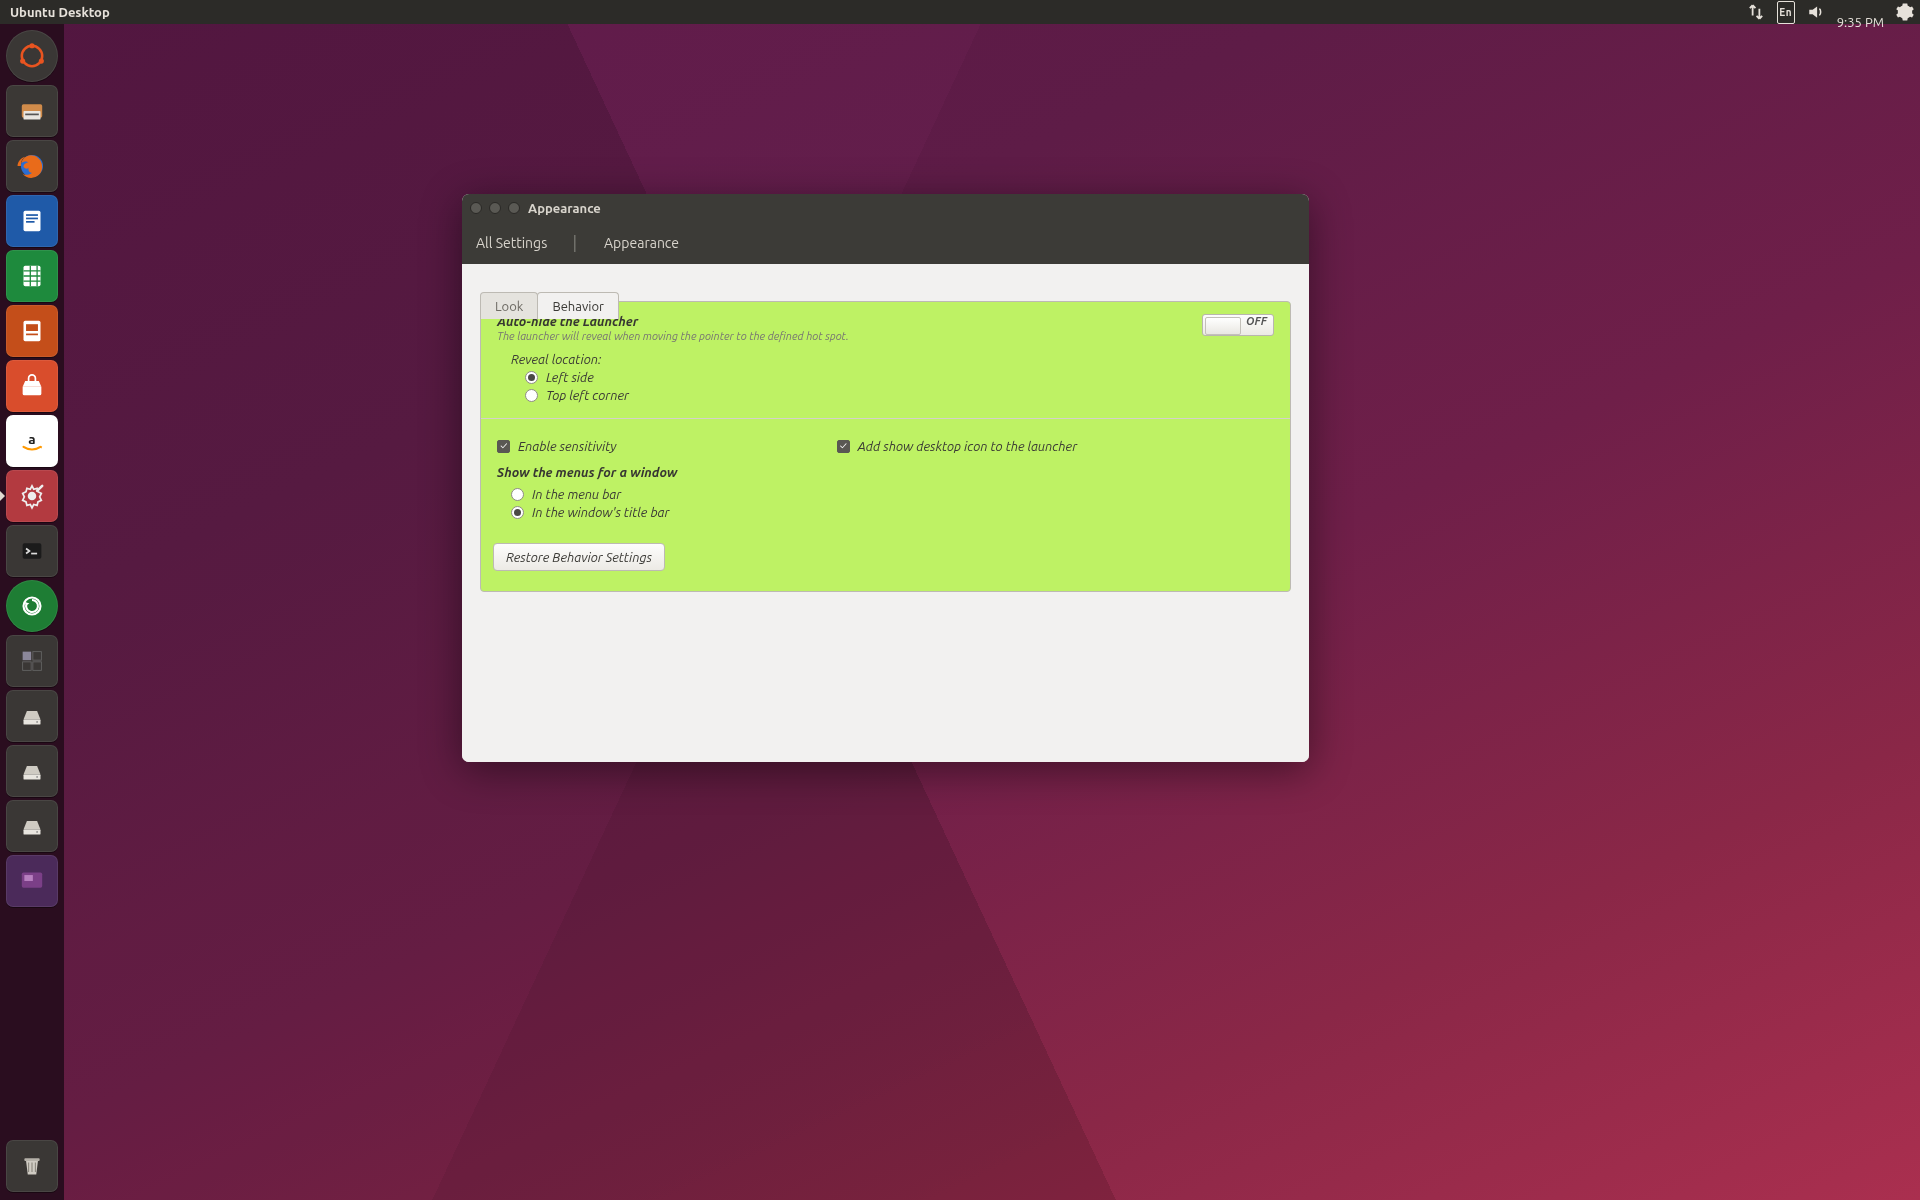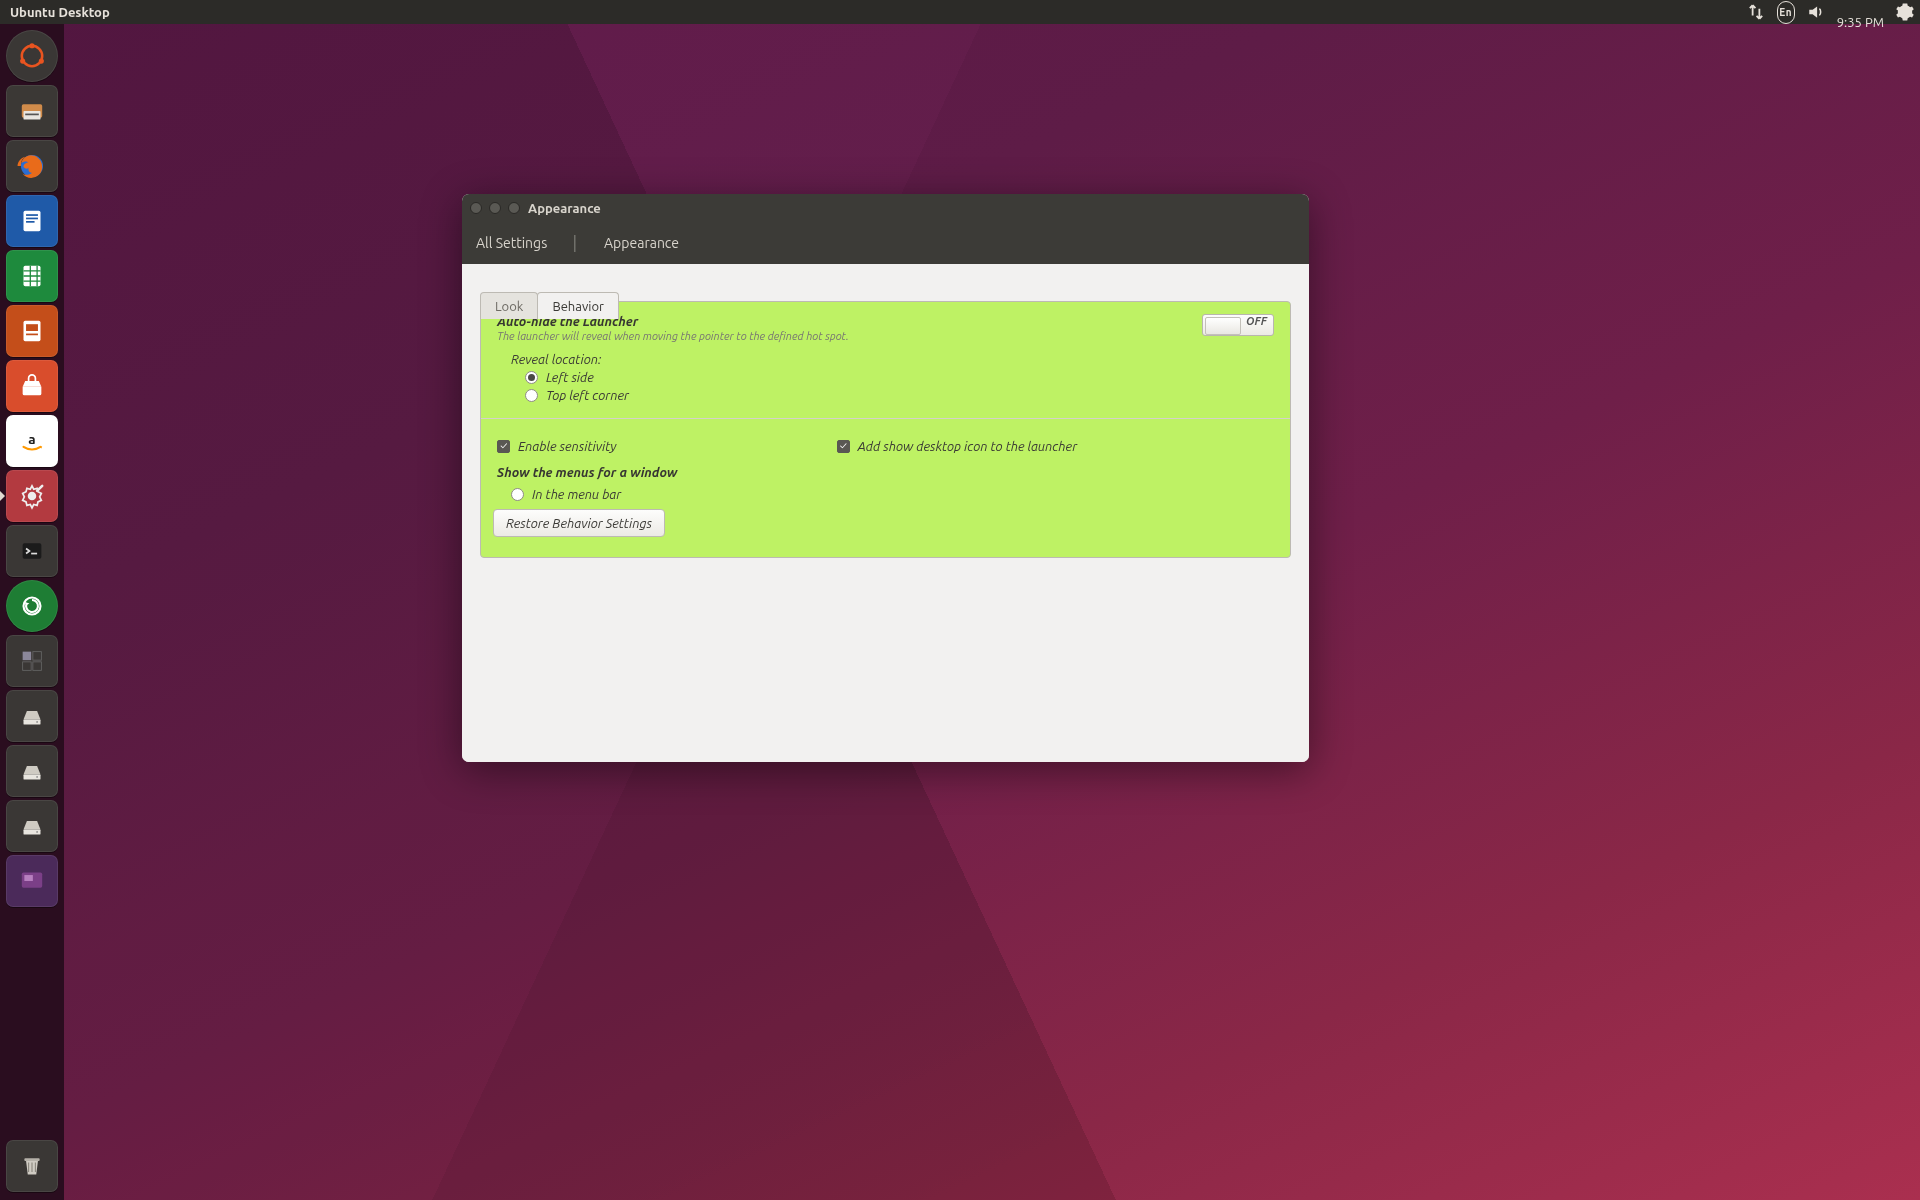--- a/index.html
+++ b/index.html
@@ -22,21 +22,21 @@
   
   .top-panel {
     position: absolute; top: 0; left: 0; right: 0;
     height: 24px; background: #2c2b28;
     color: #e6e1da; font-size: 13px; font-weight: 600;
     display: flex; align-items: center; padding: 0 6px;
   }
   .top-panel .title { flex: 0 0 auto; padding-left: 4px; }
   .top-panel .spacer { flex: 1; }
   .tray { display: flex; align-items: center; gap: 12px; }
-  .tray .ind { display:flex; align-items:center; justify-content:center; width:18px; height:23px; color:#e6e1da;border-radius:9px; }
+  .tray .ind { display:flex; align-items:center; justify-content:center; width:18px; height:23px; color:#e6e1da; }
   .lang-box { width:20px; height:17px; border:1px solid #e6e1da; border-radius:2px; font-size:10px; font-weight:700; display:flex; align-items:center; justify-content:center; letter-spacing:.5px; }
   .clock { font-size:13px; font-weight:400;margin-top:20px; }
 
   
   .launcher {
     position:absolute; top:24px; left:0; bottom:0; width:64px;
     background:#2a0d1f; padding-top:6px;
     display:flex; flex-direction:column; align-items:center; gap:3px;
   }
   .launcher .tile {
@@ -122,21 +122,21 @@
   .slider .track { position:absolute; left:0; right:0; top:7px; height:3px; background:#c9c6bf; border-radius:2px; }
   .slider .thumb { position:absolute; top:0; width:14px; height:14px; border-radius:7px; background:#fbfaf8; border:1px solid #b0ada6; box-shadow:0 1px 1px rgba(0,0,0,.2); }
 
   .hr { height:1px; background:#d4d1ca; margin:16px -16px; }
 
   .two-col { display:flex; gap:60px; }
 
   .sec2 { margin-top:12px; }
 
   .restore-btn {
-    margin-top:8px; margin-left:-4px;
+    margin-top:24px; margin-left:-4px;
     display:inline-block; padding:6px 12px; font-size:13px; color:#3a3935;
     border:1px solid #bdbab3; border-radius:4px; background:linear-gradient(#fdfdfc,#eceae5);
   }
 </style>
 </head>
 <body>
 
 <div class="desktop"></div>
 
 <div class="top-panel">
@@ -344,18 +344,22 @@
           <span>Add show desktop icon to the launcher</span>
         </div>
       </div>
 
       <div class="sec2">
         <div class="sec-h">Show the menus for a window</div>
         <div class="radio-row" style="margin-left:14px; margin-top:8px;">
           <span class="radio"></span>
           <span>In the menu bar</span>
         </div>
+        <div class="radio-row" style="margin-left:14px">
+          <span class="radio sel"></span>
+          <span>In the window's title bar</span>
+        </div>
       </div>
 
       <div class="restore-btn">Restore Behavior Settings</div>
     </div>
   </div>
 </div>
 
 </body></html>

